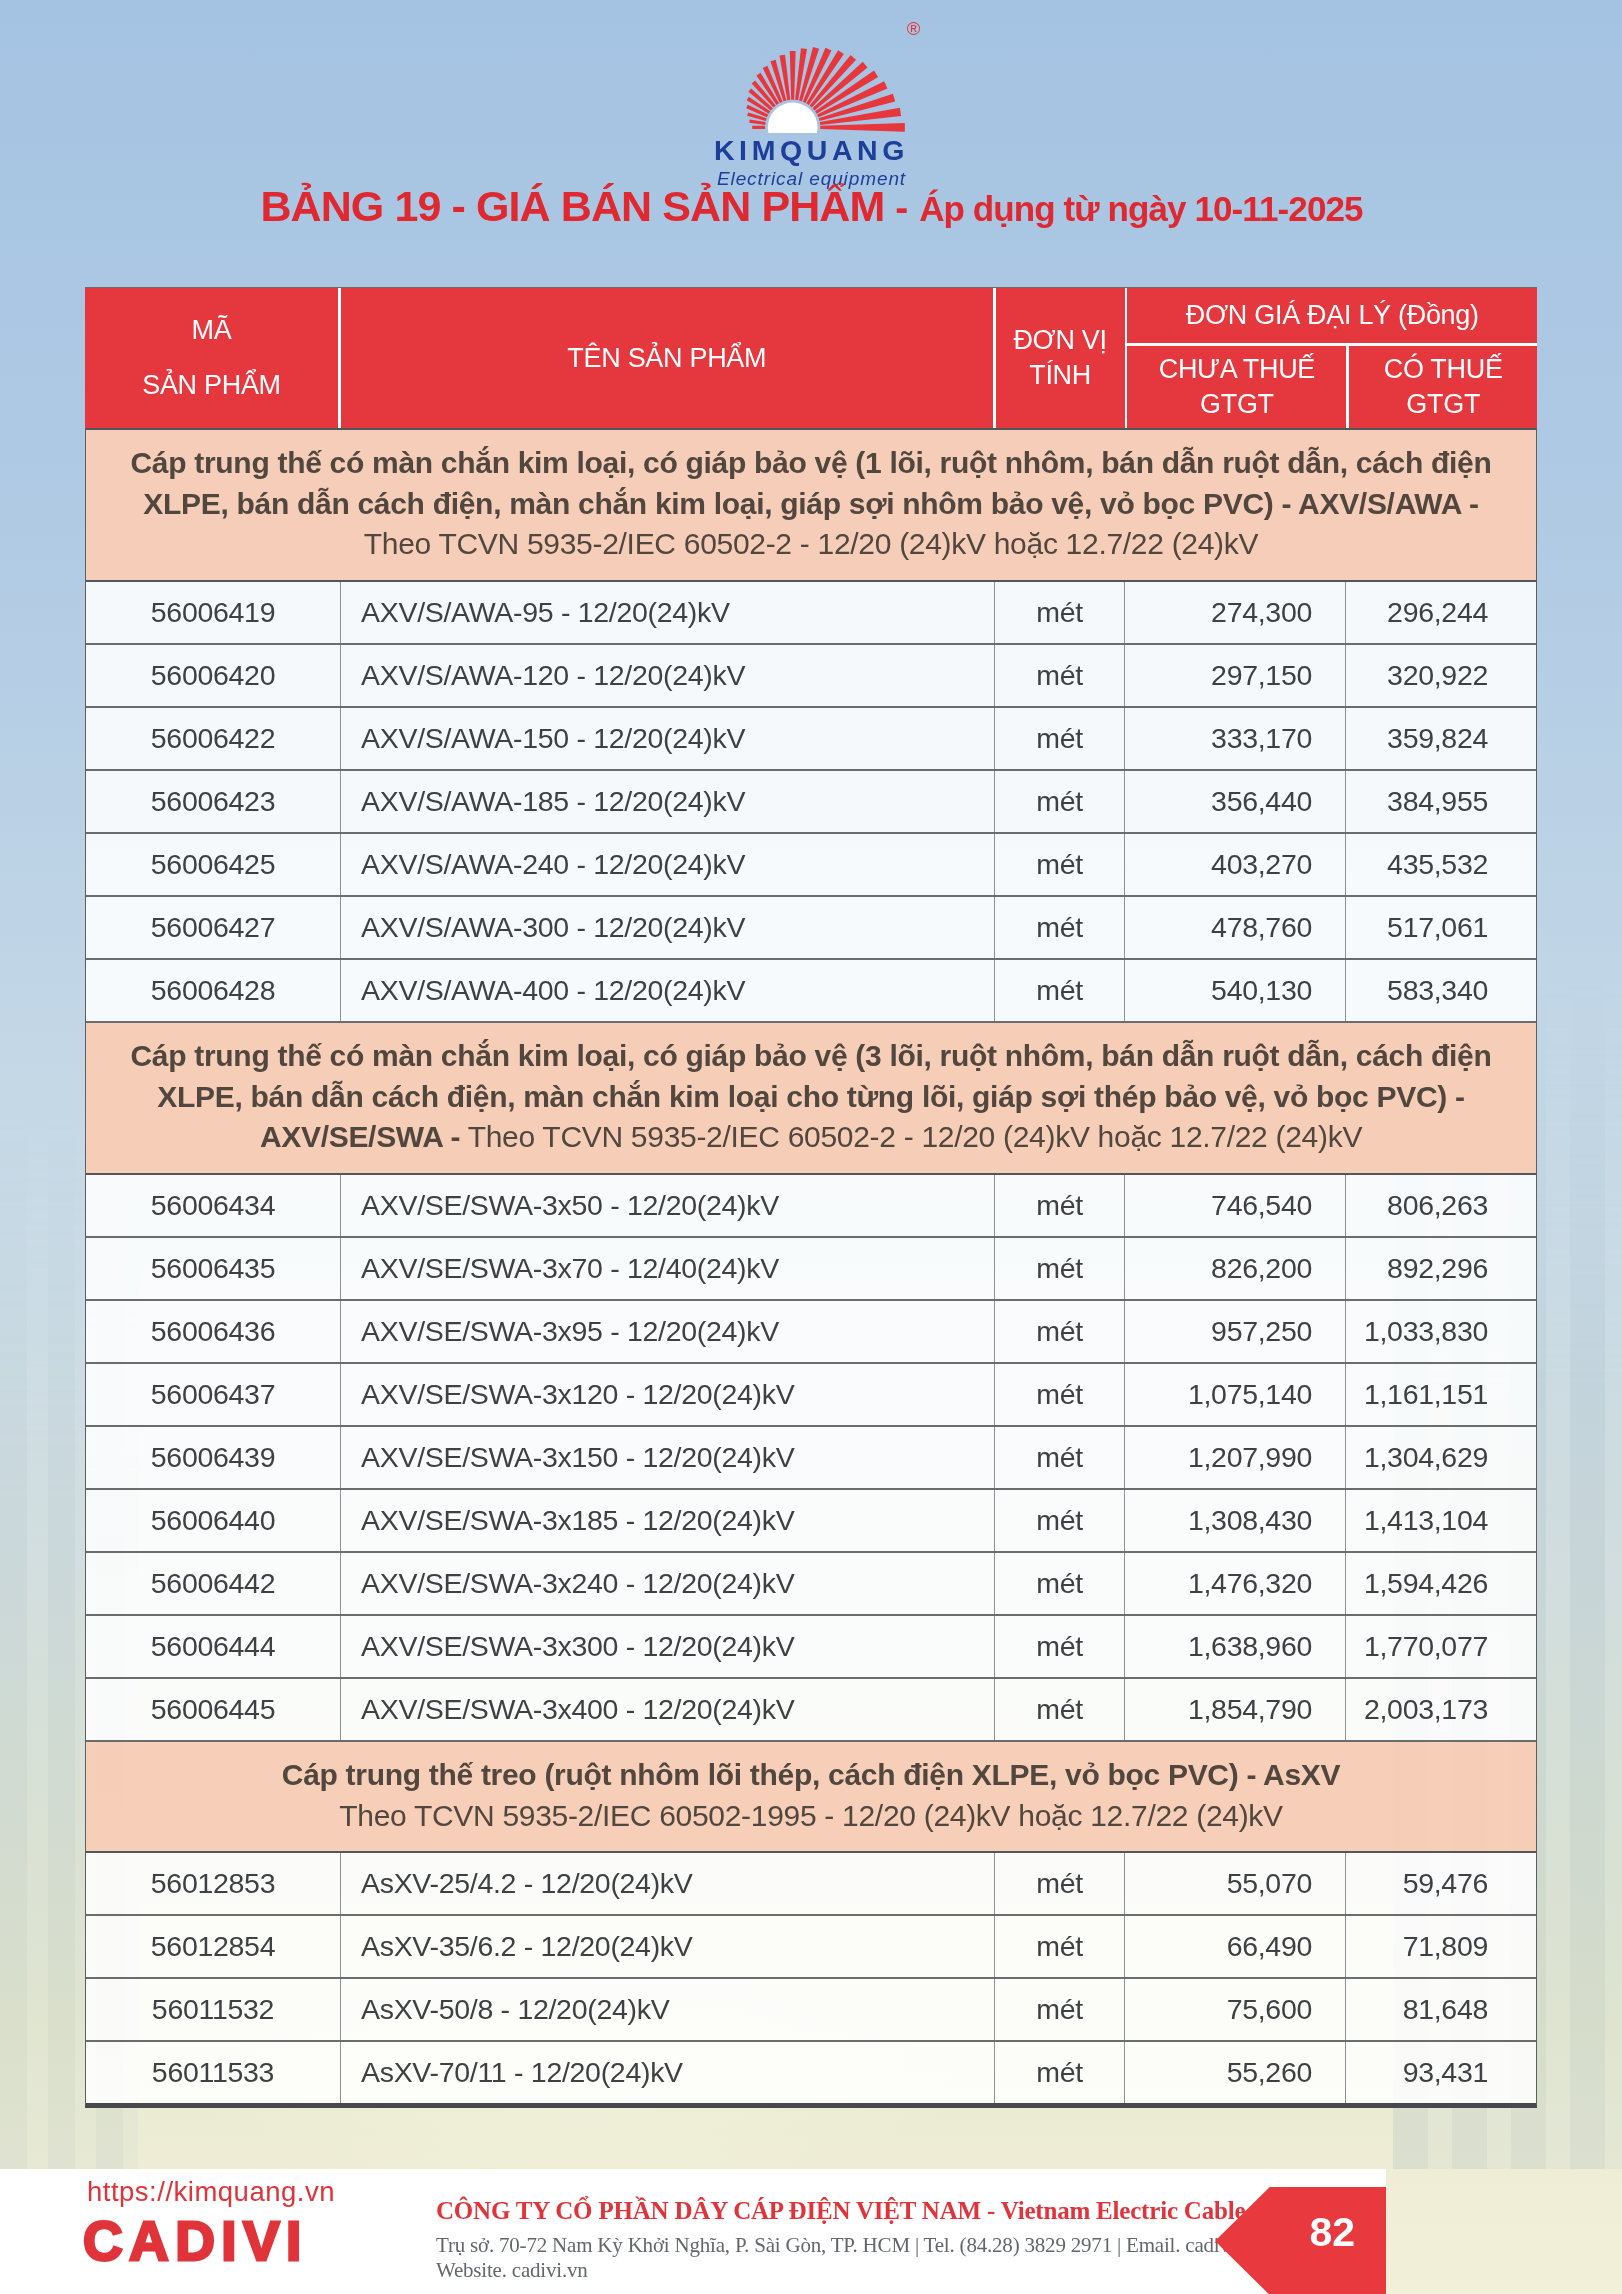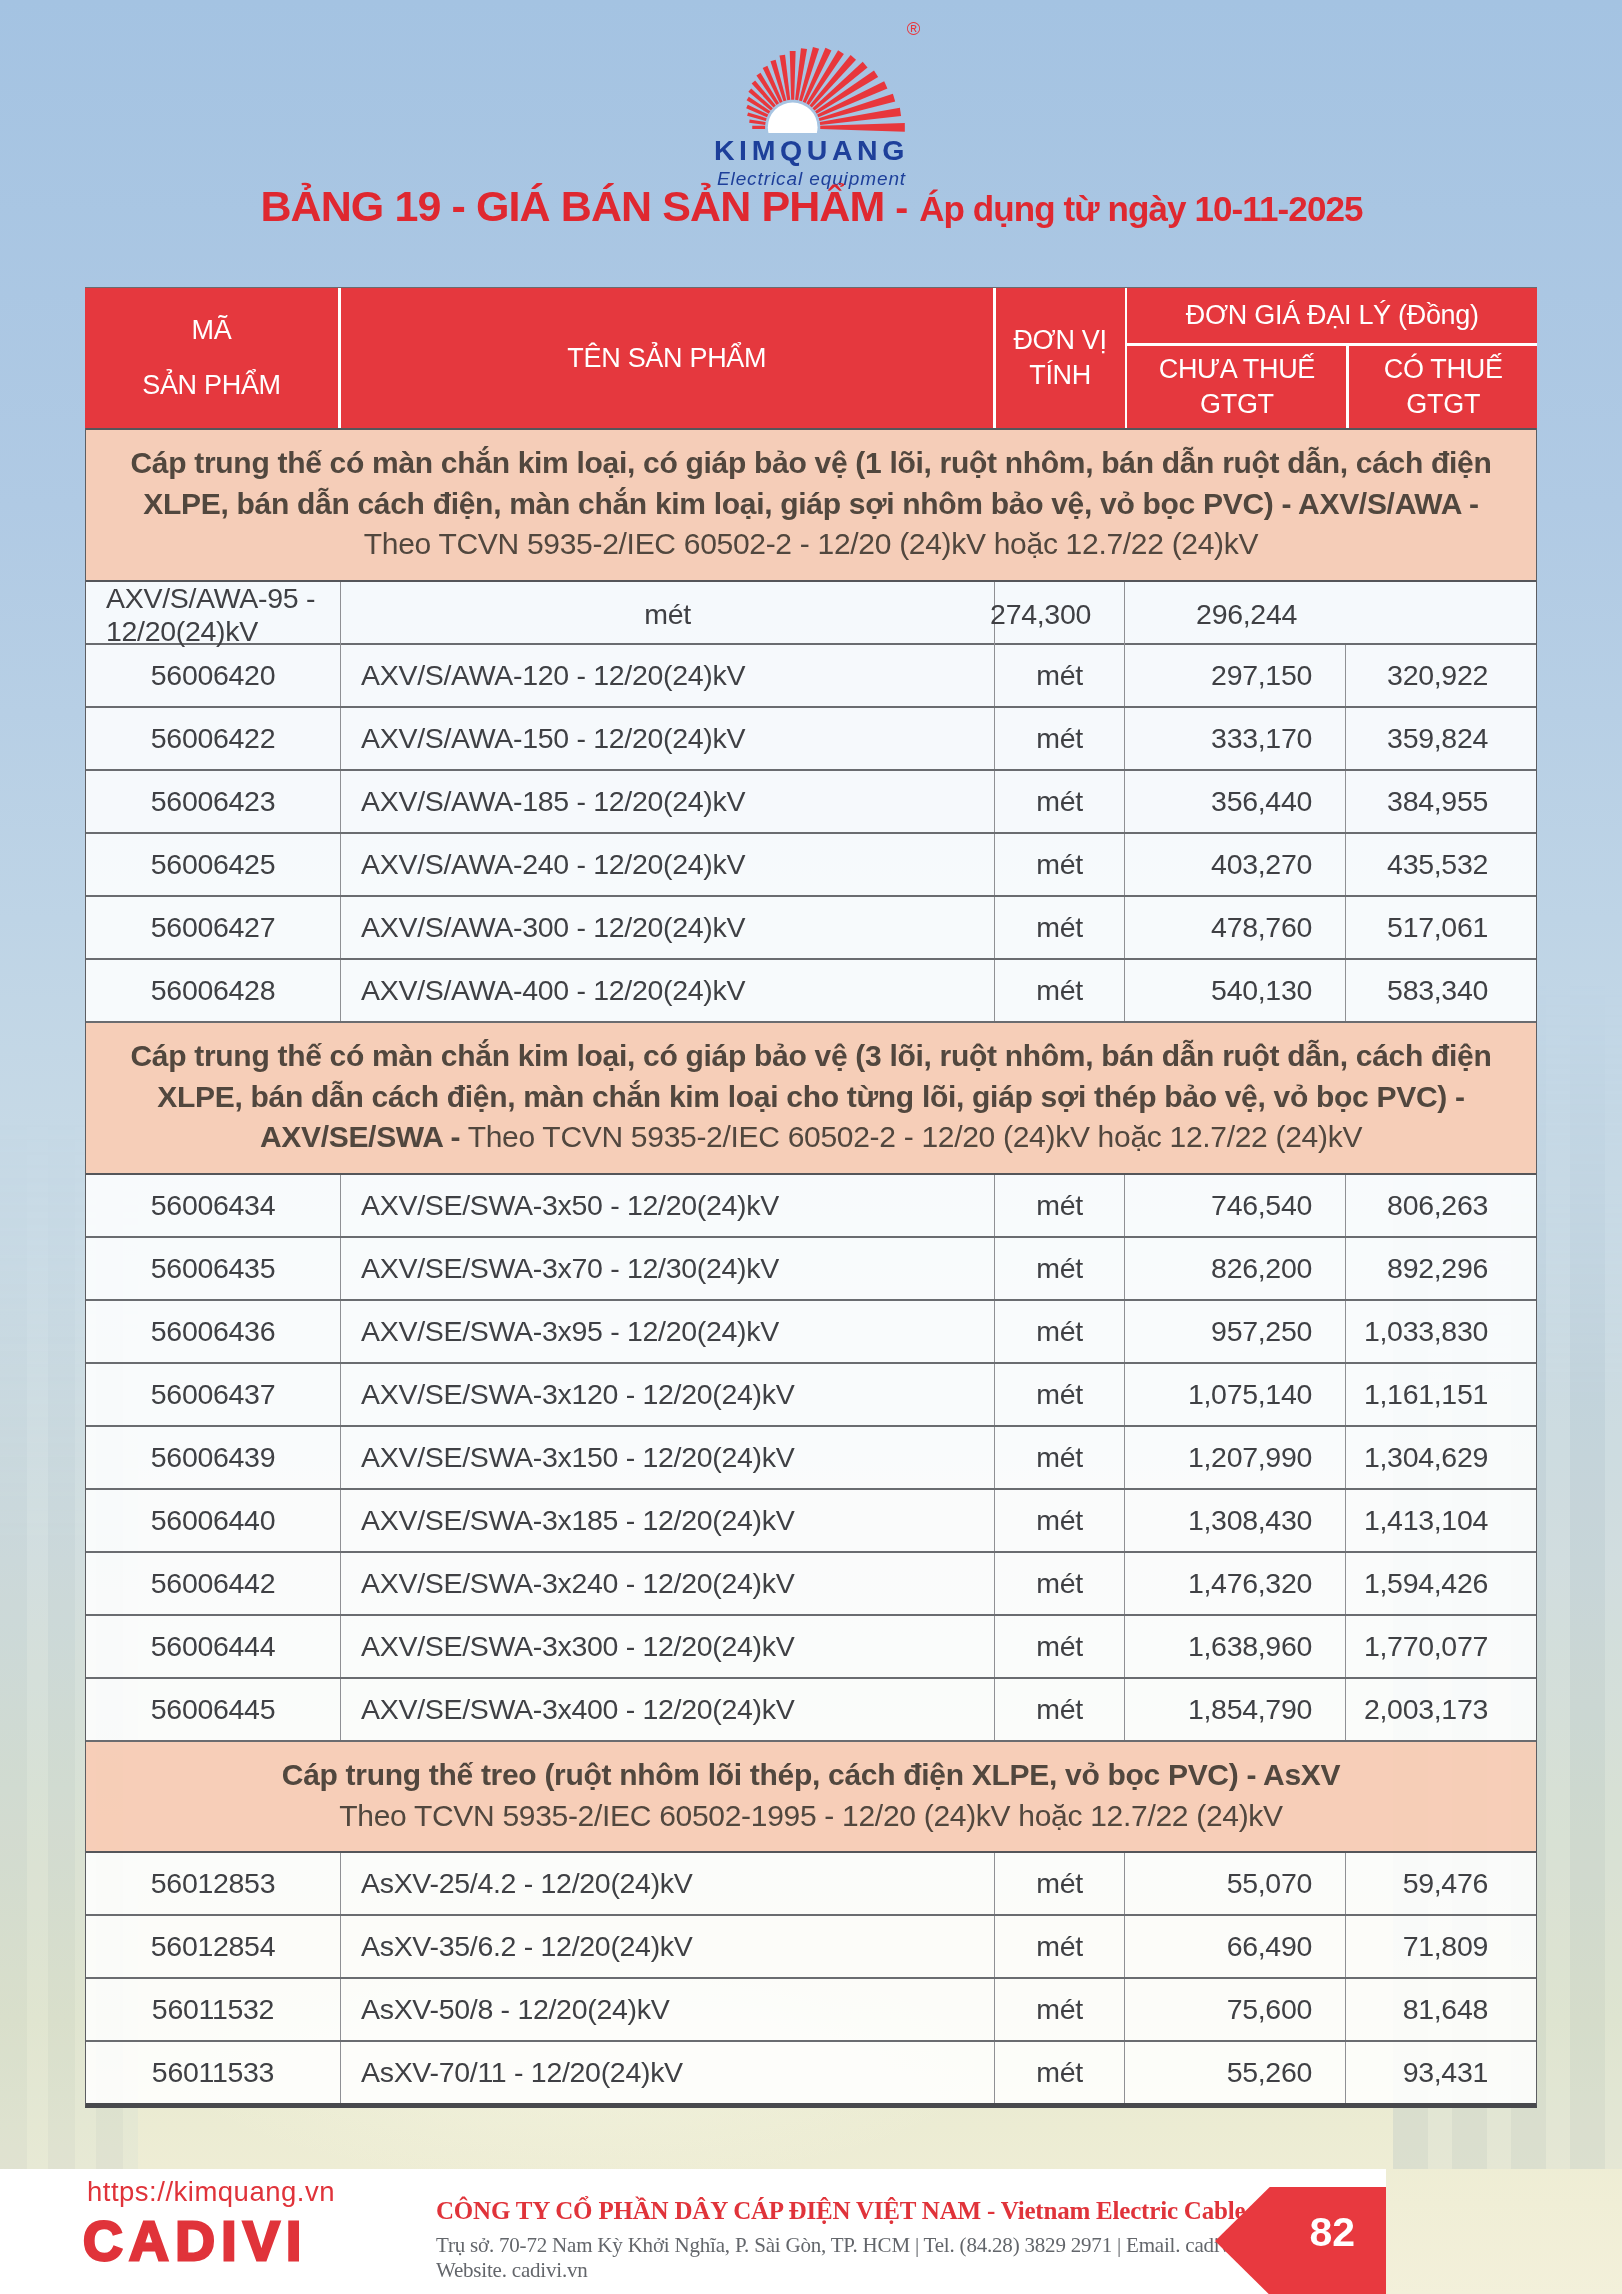--- a/index.html
+++ b/index.html
@@ -159,20 +159,21 @@
       </div>
       <div class="th th-inc">
         <span>CÓ THUẾ</span>
         <span>GTGT</span>
       </div>
     </div>
     <div class="table-body">
   <div class="section-head"><span class="sh-bold">Cáp trung thế có màn chắn kim loại, có giáp bảo vệ (1 lõi, ruột nhôm, bán dẫn ruột dẫn, cách điện XLPE, bán dẫn cách điện, màn chắn kim loại, giáp sợi nhôm bảo vệ, vỏ bọc PVC) - AXV/S/AWA -</span><span class="sh-normal"> Theo TCVN 5935-2/IEC 60502-2 - 12/20 (24)kV hoặc 12.7/22 (24)kV</span></div>
 
   <div class="row">
+    <div class="cell c-code">56006419</div>
     <div class="cell c-name">AXV/S/AWA-95 - 12/20(24)kV</div>
     <div class="cell c-unit">mét</div>
     <div class="cell c-ex">274,300</div>
     <div class="cell c-inc">296,244</div>
   </div>
 
   <div class="row">
     <div class="cell c-code">56006420</div>
     <div class="cell c-name">AXV/S/AWA-120 - 12/20(24)kV</div>
     <div class="cell c-unit">mét</div>
@@ -225,21 +226,21 @@
   <div class="row">
     <div class="cell c-code">56006434</div>
     <div class="cell c-name">AXV/SE/SWA-3x50 - 12/20(24)kV</div>
     <div class="cell c-unit">mét</div>
     <div class="cell c-ex">746,540</div>
     <div class="cell c-inc">806,263</div>
   </div>
 
   <div class="row">
     <div class="cell c-code">56006435</div>
-    <div class="cell c-name">AXV/SE/SWA-3x70 - 12/30(24)kV</div>
+    <div class="cell c-name">AXV/SE/SWA-3x70 - 12/40(24)kV</div>
     <div class="cell c-unit">mét</div>
     <div class="cell c-ex">826,200</div>
     <div class="cell c-inc">892,296</div>
   </div>
 
   <div class="row">
     <div class="cell c-code">56006436</div>
     <div class="cell c-name">AXV/SE/SWA-3x95 - 12/20(24)kV</div>
     <div class="cell c-unit">mét</div>
     <div class="cell c-ex">957,250</div>

